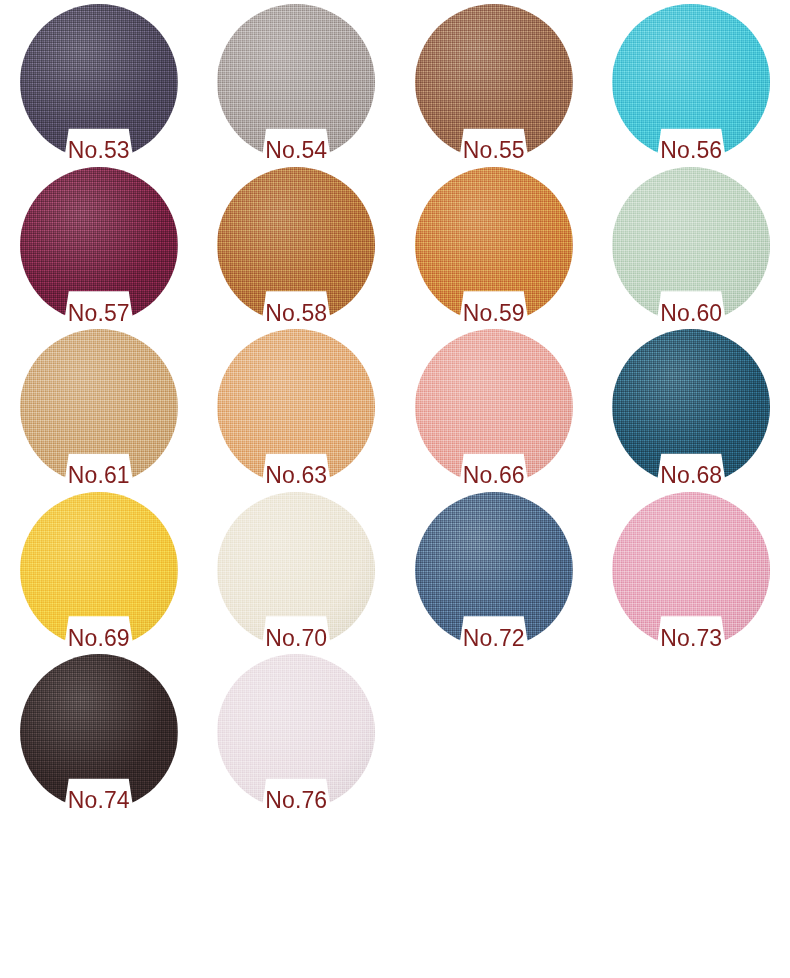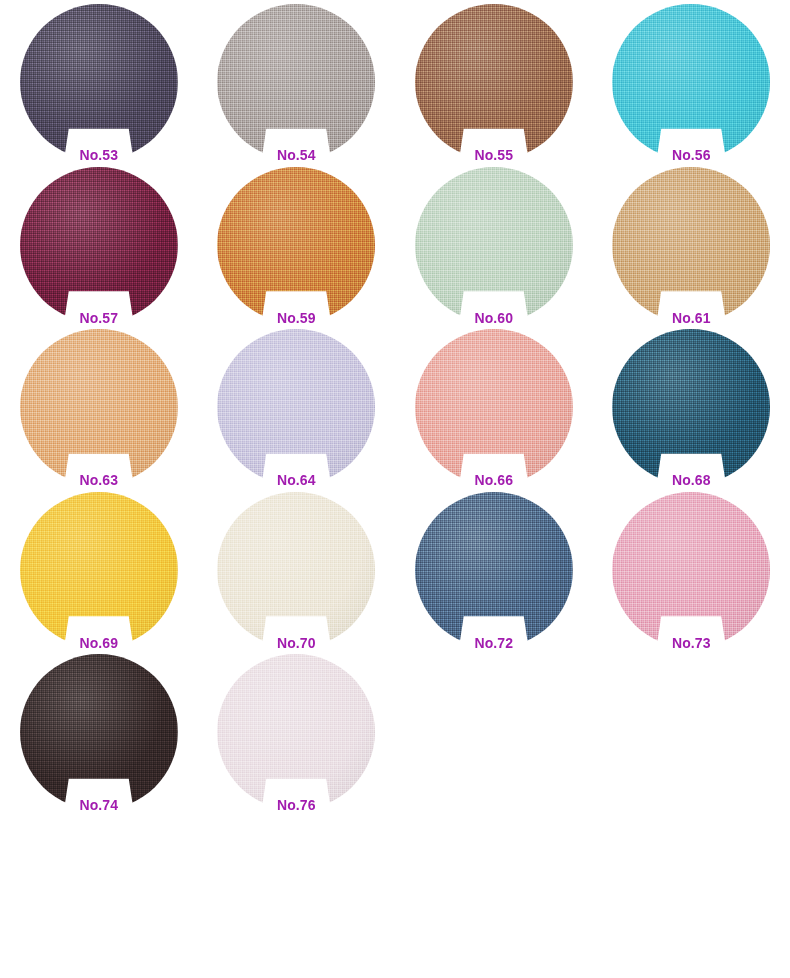--- a/index.html
+++ b/index.html
@@ -57,23 +57,23 @@
     clip-path:polygon(
         0% 0%, 100% 0%, 100% 100%,
         72% 100%, 69% 80%, 31% 80%, 28% 100%, 0% 100%);
   }
   
   .chip-label{
     position:absolute;
     left:0;right:0;
     bottom:-2px;
     text-align:center;
-    font-size:14px;
-    font-weight:700;
-    color:#a21caf;
+    font-size:23px;
+    font-weight:400;
+    color:#7f1d1d;
     letter-spacing:.1px;
     line-height:1;
     white-space:nowrap;
   }
 </style>
 </head>
 <body>
 
 <div id="swatch-grid">
     <div class="swatch-cell">
@@ -101,46 +101,46 @@
       </div>
     </div>
     <div class="swatch-cell">
       <div class="chip">
         <div class="chip-body" style="background-color: rgb(107, 31, 60);"></div>
         <div class="chip-label">No.57</div>
       </div>
     </div>
     <div class="swatch-cell">
       <div class="chip">
+        <div class="chip-body" style="background-color: rgb(180, 112, 58);"></div>
+        <div class="chip-label">No.58</div>
+      </div>
+    </div>
+    <div class="swatch-cell">
+      <div class="chip">
         <div class="chip-body" style="background-color: rgb(206, 127, 60);"></div>
         <div class="chip-label">No.59</div>
       </div>
     </div>
     <div class="swatch-cell">
       <div class="chip">
         <div class="chip-body" style="background-color: rgb(191, 212, 193);"></div>
         <div class="chip-label">No.60</div>
       </div>
     </div>
     <div class="swatch-cell">
       <div class="chip">
         <div class="chip-body" style="background-color: rgb(207, 168, 120);"></div>
         <div class="chip-label">No.61</div>
       </div>
     </div>
     <div class="swatch-cell">
       <div class="chip">
         <div class="chip-body" style="background-color: rgb(226, 172, 120);"></div>
         <div class="chip-label">No.63</div>
-      </div>
-    </div>
-    <div class="swatch-cell">
-      <div class="chip">
-        <div class="chip-body" style="background-color: rgb(201, 197, 222);"></div>
-        <div class="chip-label">No.64</div>
       </div>
     </div>
     <div class="swatch-cell">
       <div class="chip">
         <div class="chip-body" style="background-color: rgb(233, 168, 159);"></div>
         <div class="chip-label">No.66</div>
       </div>
     </div>
     <div class="swatch-cell">
       <div class="chip">

